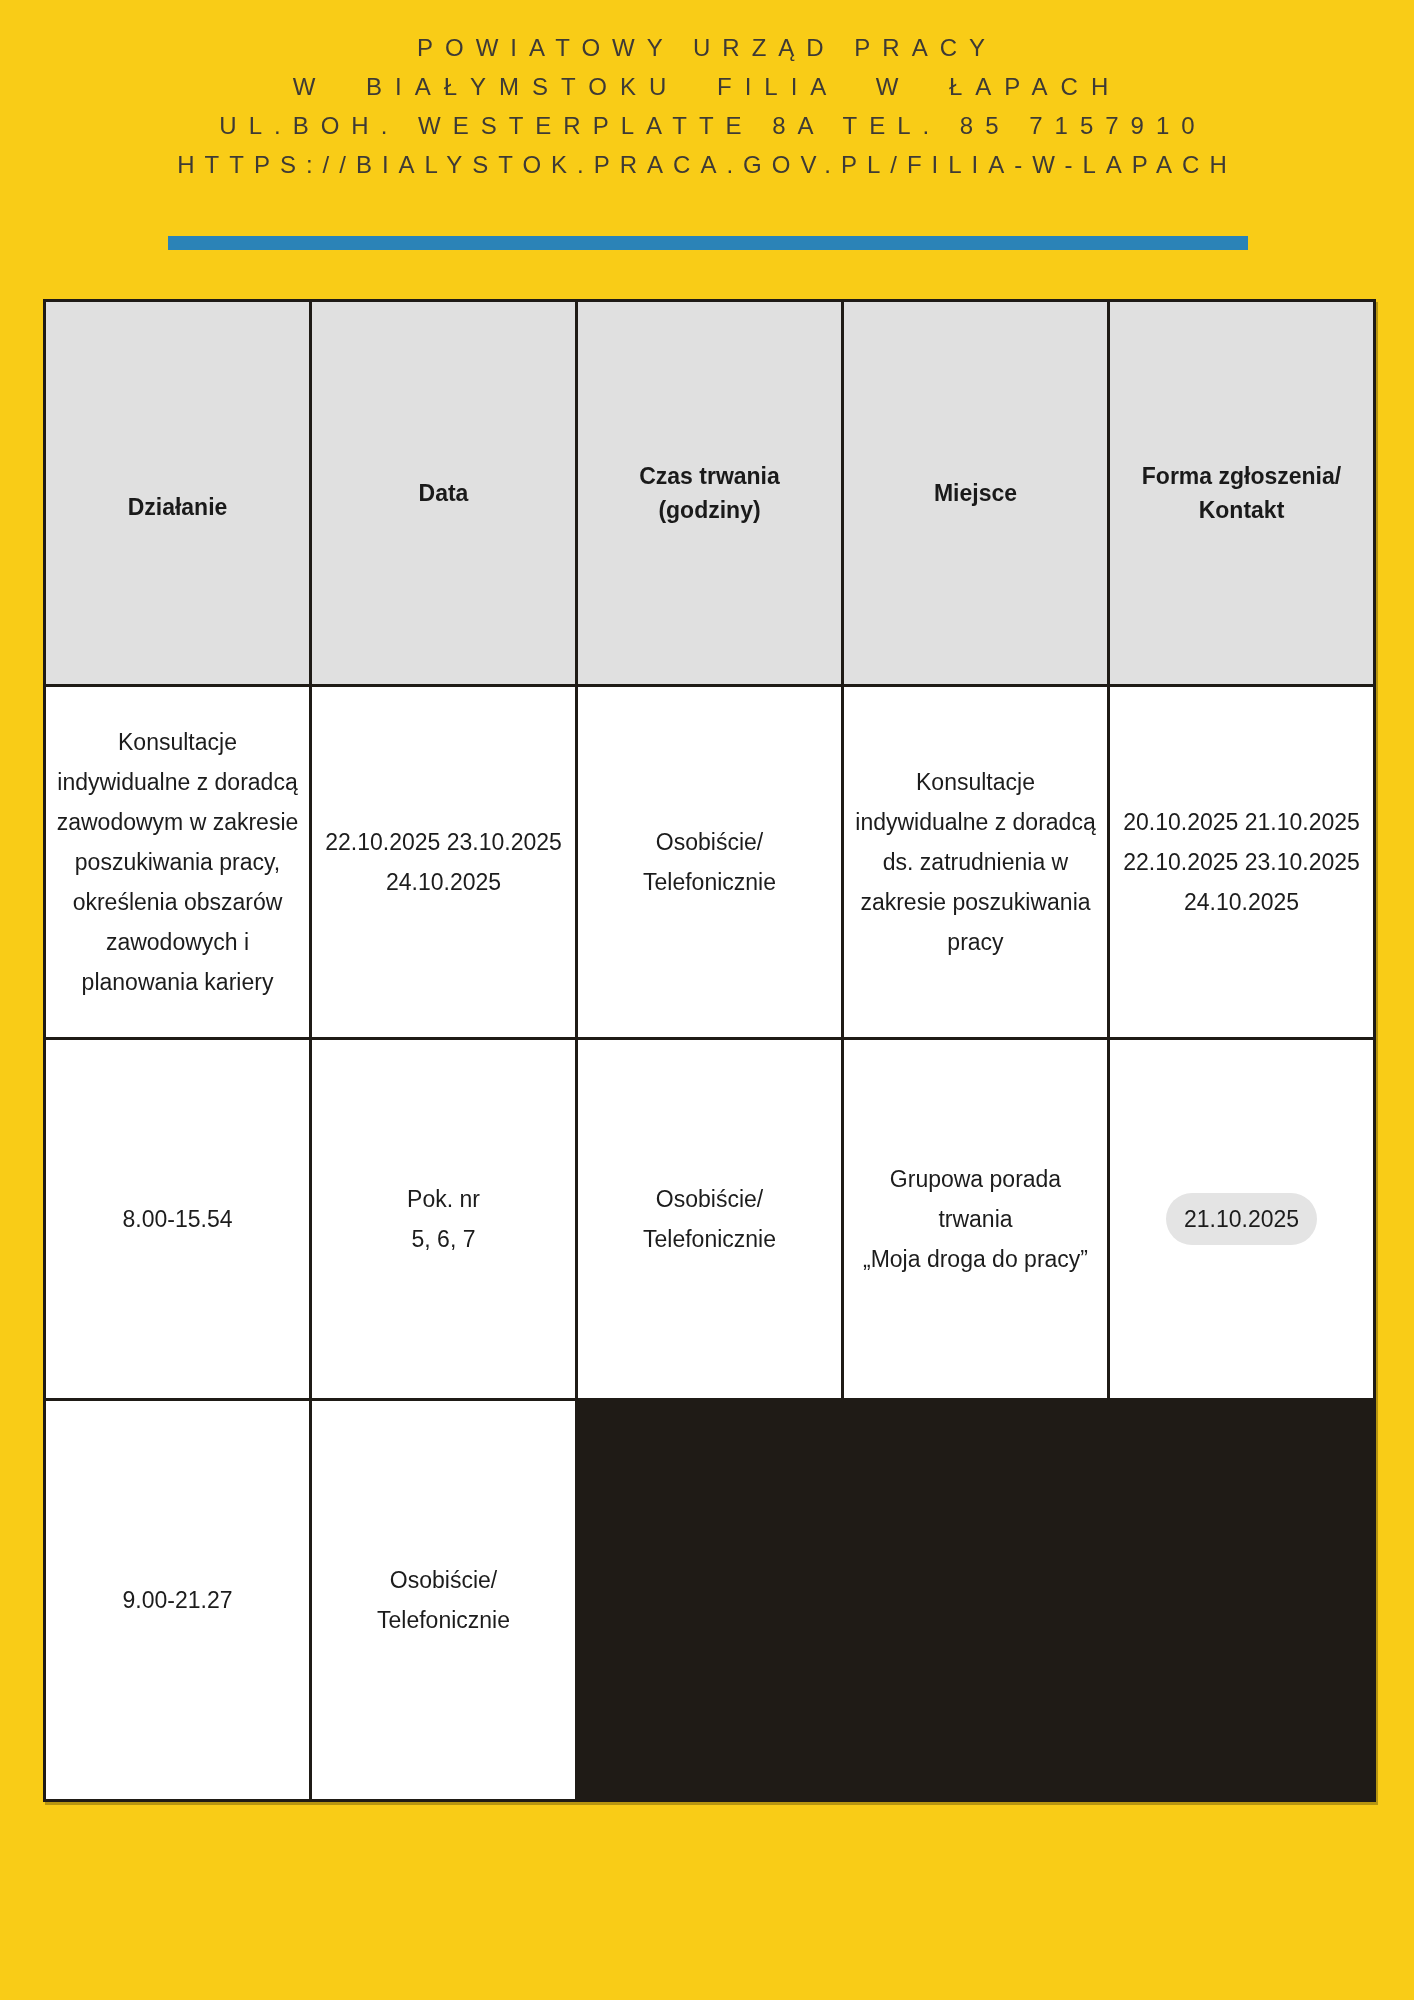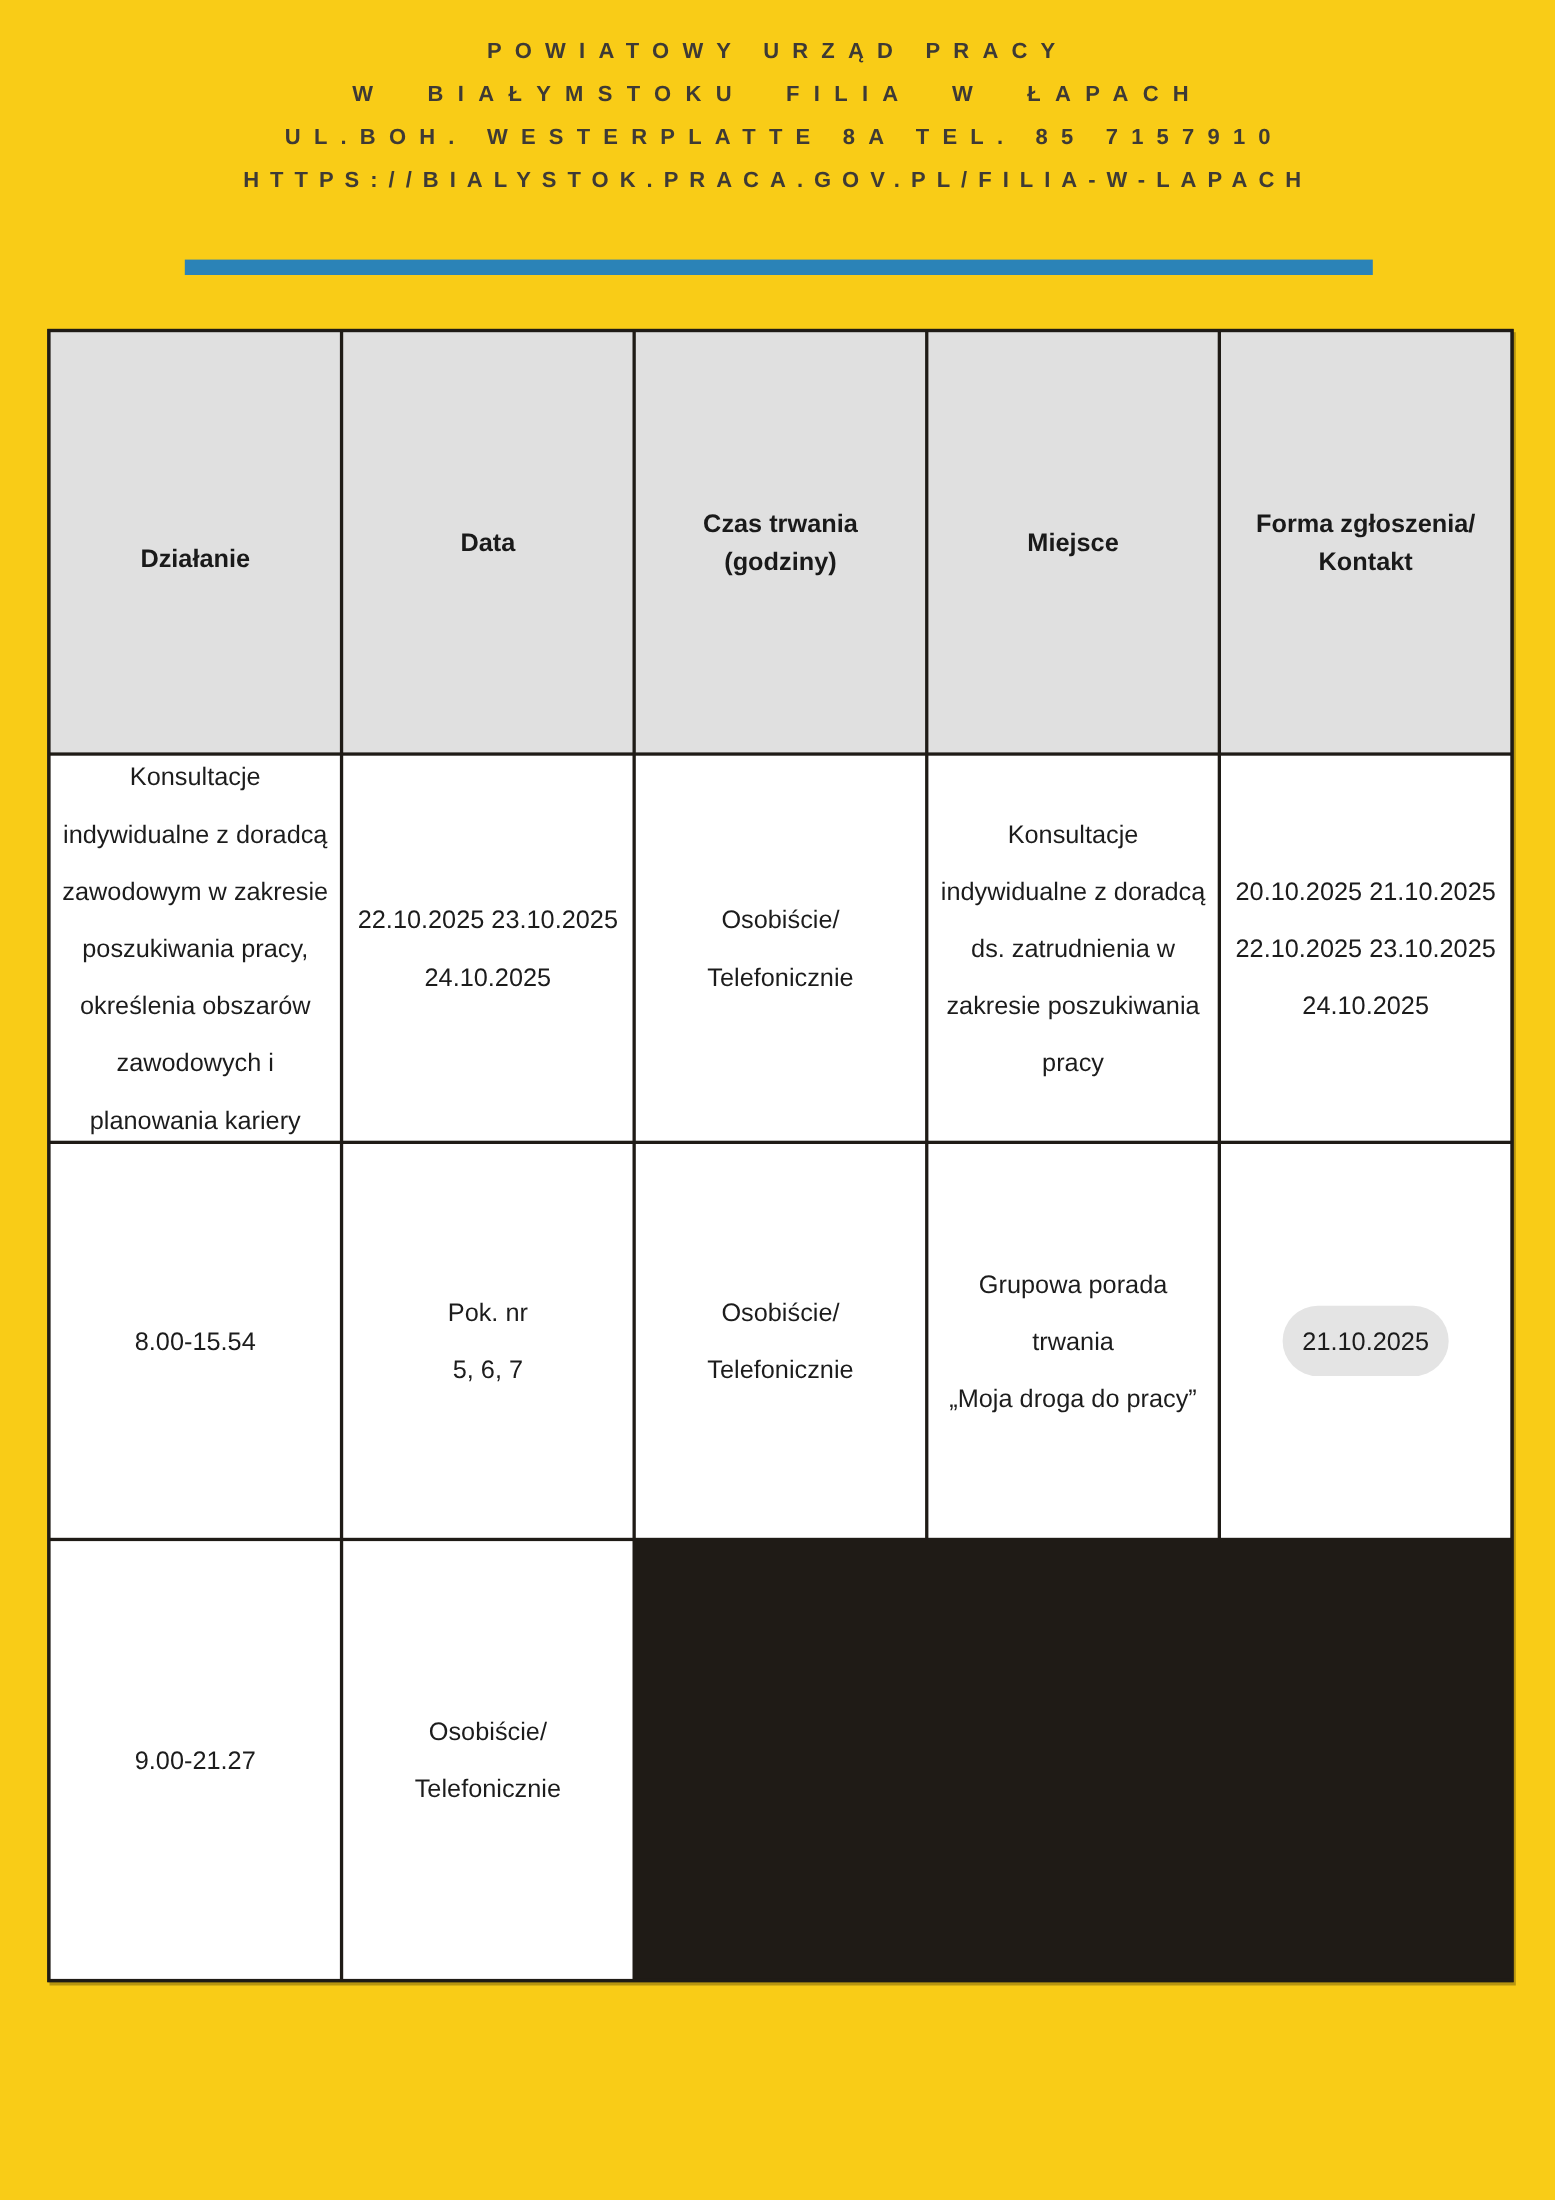--- a/index.html
+++ b/index.html
@@ -10,22 +10,22 @@
     position:relative;
     overflow:hidden;
   }
   .page{position:absolute;inset:0;}
 
   
   .masthead{
     position:absolute;top:28px;left:0;width:1414px;
     text-align:center;
     color:#3E3A35;
-    font-weight:700;
-    font-size:20px;
+    font-weight:400;
+    font-size:24px;
     line-height:39px;
   }
   .m-line{white-space:nowrap;}
   .ls1{letter-spacing:12px;}
   .ls2{letter-spacing:13px;word-spacing:18px;}
   .ls3{letter-spacing:12px;padding-left:12px;}
   .ls4{letter-spacing:10px;}
 
   
   .accent-bar{
@@ -51,21 +51,21 @@
   }
   .cell{
     background:#FFFFFF;
     display:flex;
     align-items:center;
     justify-content:center;
     text-align:center;
     padding:10px;
     color:#1C1C1C;
     font-size:23px;
-    line-height:52px;
+    line-height:40px;
     white-space:pre-line;
   }
   .cell.head{
     background:#E0E0E0;
     font-weight:700;
     color:#1A1A1A;
     line-height:34px;
   }
   .shift-down{display:inline-block;transform:translateY(14px);white-space:pre-line;}
   .pill{

